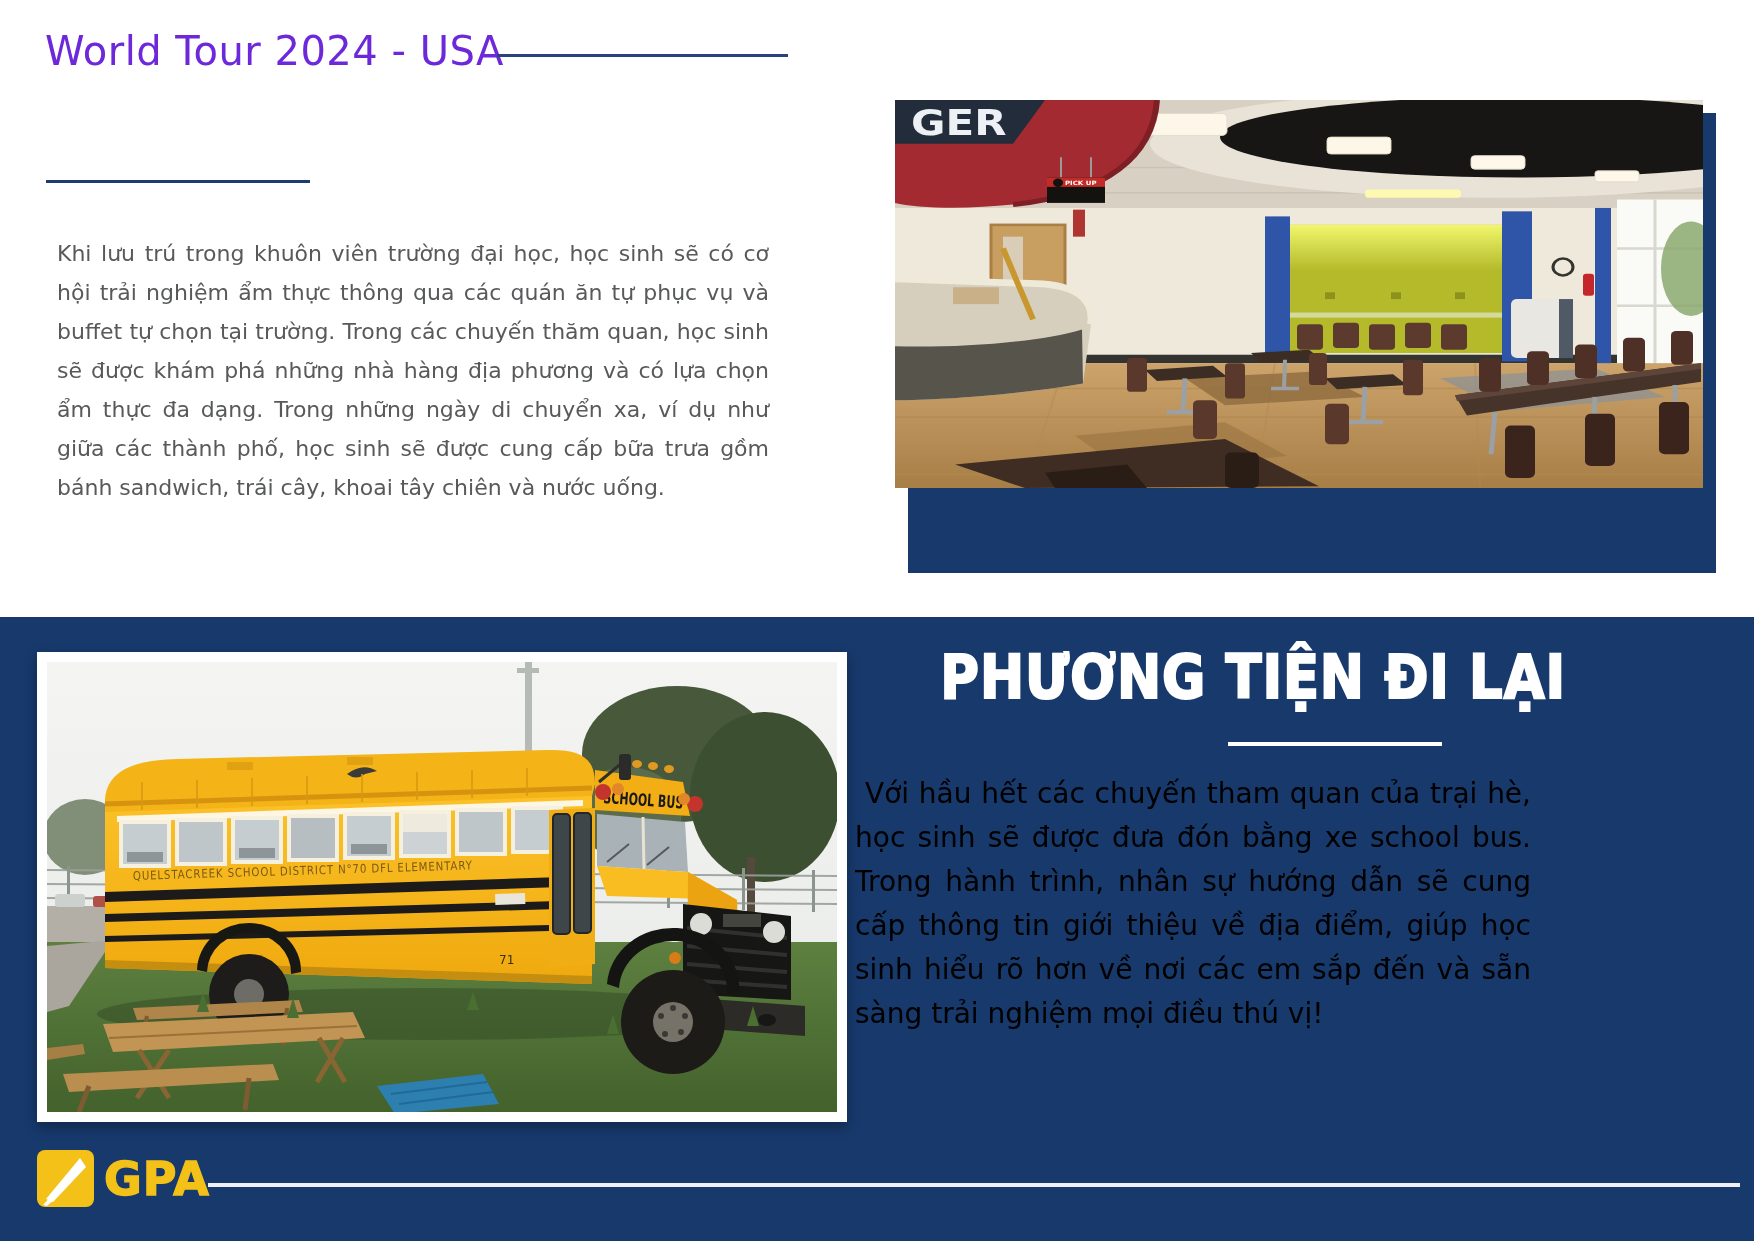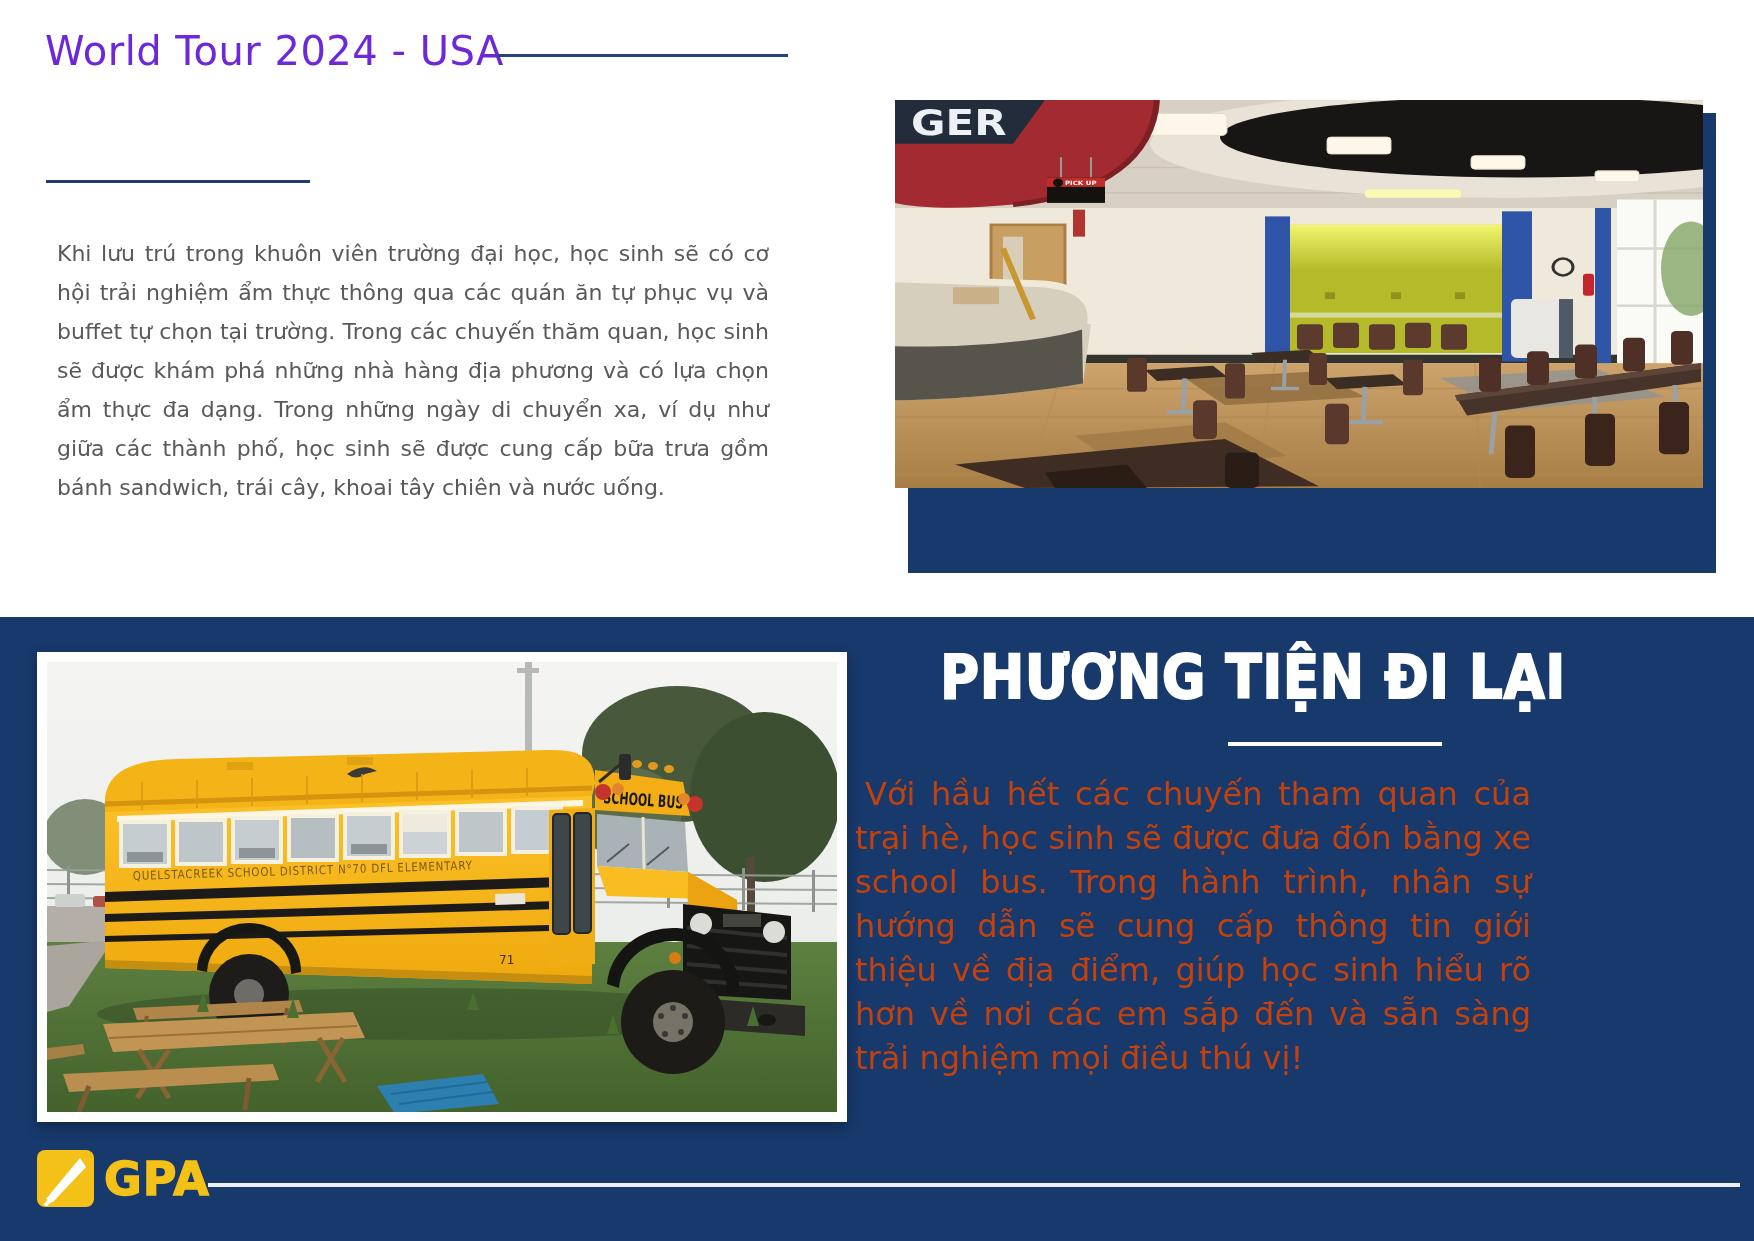--- a/index.html
+++ b/index.html
@@ -27,22 +27,22 @@
 
   .bus-fig{position:absolute;left:37px;top:652px;width:790px;height:450px;margin:0;
            border:10px solid #ffffff;box-shadow:0 5px 12px rgba(0,0,0,.30);overflow:hidden;background:#eef0ec;}
   .bus-fig svg{display:block;width:100%;height:100%;}
 
   .transport-title{position:absolute;left:855px;top:642px;width:660px;margin:0;text-align:right;}
   .transport-title .condense{display:inline-block;transform:scaleX(.88);transform-origin:100% 50%;
            font-size:60px;font-weight:bold;color:#ffffff;-webkit-text-stroke:2.2px #ffffff;
            letter-spacing:1px;white-space:nowrap;}
   .transport-rule{position:absolute;left:1228px;top:742px;width:214px;height:4px;background:#ffffff;}
-  .transport-para{position:absolute;left:855px;width:676px;margin:0;font-size:32px;line-height:44px;
-           color:#c2410c;text-align:justify;text-indent:10px;}
+  .transport-para{position:absolute;left:855px;width:676px;margin:0;font-size:28px;line-height:44px;
+           color:#000000;text-align:justify;text-indent:10px;}
   .p1{top:772px;}
   .p2{top:1012px;}
 
   
   .logo-mark{position:absolute;left:37px;top:1150px;width:57px;height:57px;background:#f3c117;border-radius:8px;}
   .logo-mark svg{display:block;width:100%;height:100%;}
   .brand-text{position:absolute;left:104px;top:1152px;margin:0;font-size:46px;font-weight:bold;
            color:#f3c117;-webkit-text-stroke:1.4px #f3c117;letter-spacing:1px;}
   .footer-rule{position:absolute;left:208px;top:1183px;width:1532px;height:4px;background:#eef0f5;}
 </style>

